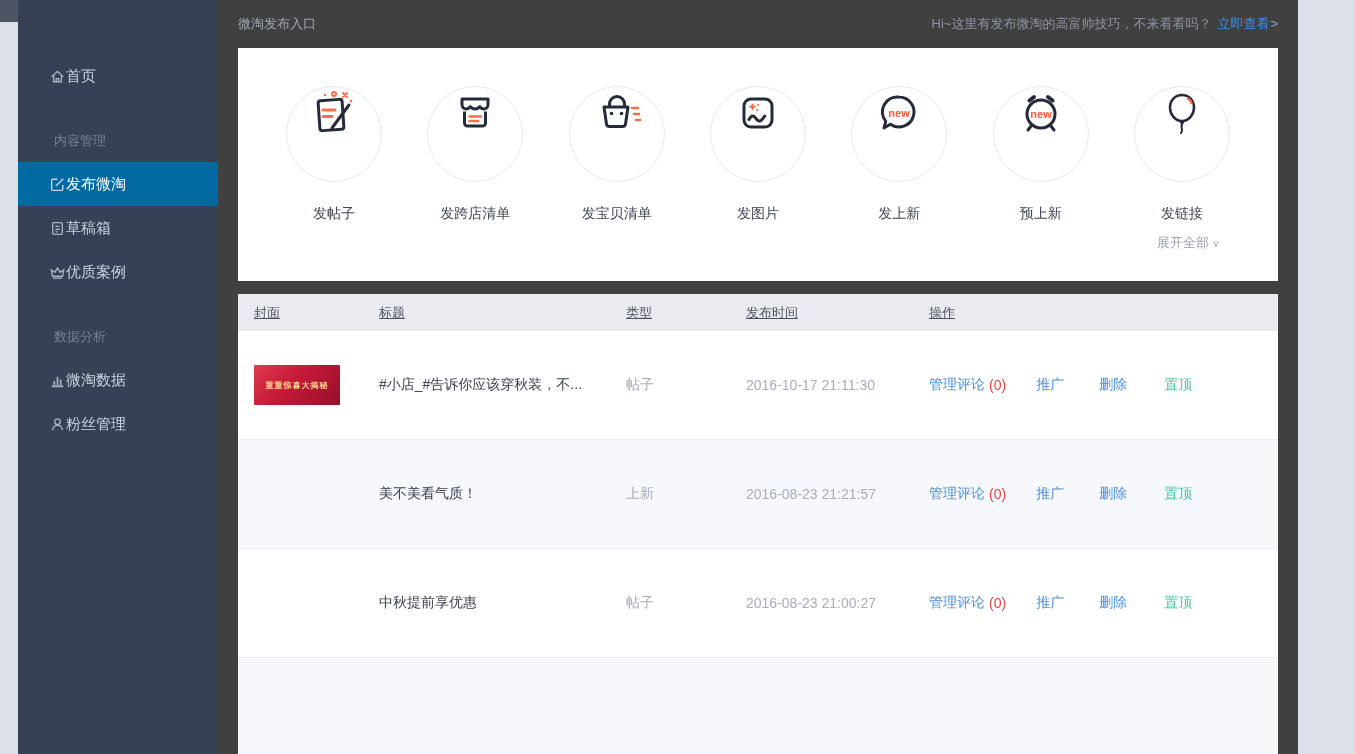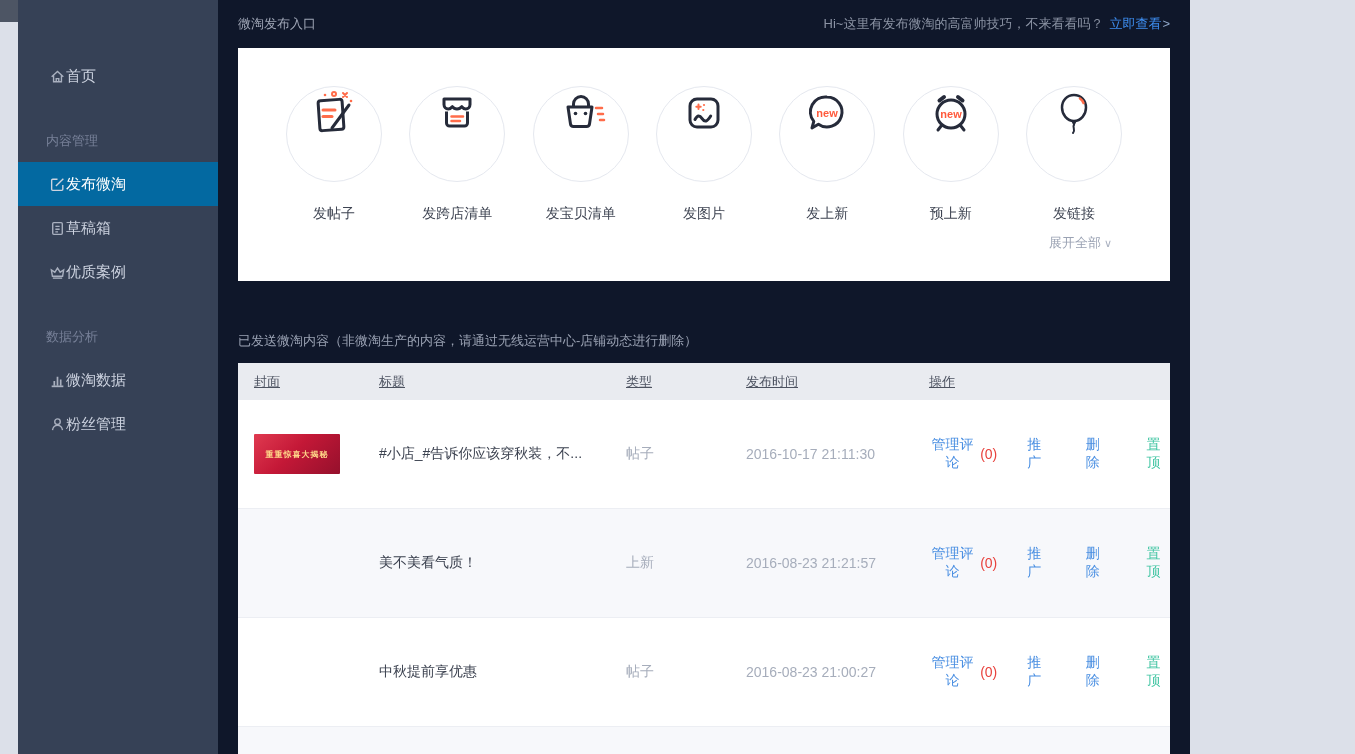--- a/index.html
+++ b/index.html
@@ -10,25 +10,25 @@
   
   .left-strip { width:18px; background:#dce0e9; }
   .left-strip .notch { height:22px; background:#4d5564; }
   .right-strip { width:57px; background:#dce0e9; }
 
   
   .sidebar { width:200px; background:#364156; padding-top:54px; flex-shrink:0; }
   .side-item { height:44px; display:flex; align-items:center; padding-left:31px; gap:0;
                color:#ccd2df; font-size:15px; cursor:pointer; }
   .side-item.active { background:#0369a1; color:#fff; }
-  .side-section { padding:34px 0 12px 28px; color:#778098; font-size:13px; }
+  .side-section { padding:34px 0 12px 36px; color:#778098; font-size:13px; }
   .side-ico { width:17px; height:17px; display:inline-flex; }
 
   
-  .main { width:972px; background:#0f172a; padding:0 20px; flex-shrink:0; }
+  .main { width:1080px; background:#404040; padding:0 20px; flex-shrink:0; }
 
   .topbar { display:flex; justify-content:space-between; align-items:center; margin-top:15px; height:18px; }
   .topbar-title { color:#9fa6b6; font-size:13px; }
   .promo { color:#8b93a4; font-size:13px; }
   .promo a { color:#3e8ef0; text-decoration:none; margin-left:6px; cursor:pointer;font-family:Liberation Serif, serif; }
   .promo .arrow { color:#8fa6c8; margin-left:1px; }
 
   .panel-entries { background:#fff; margin-top:15px; height:233px; padding:38px 46px 0; }
   .entries-row { display:flex; justify-content:space-between; }
   .entry { text-align:center; width:100px; cursor:pointer; }
@@ -239,21 +239,20 @@
           </div>
           <div class="entry-label">发链接</div>
         </div>
 
       </div>
       <div class="expand">
         <span>展开全部</span><span class="chev">∨</span>
       </div>
     </section>
 
-    <div class="sent-title">已发送微淘内容（非微淘生产的内容，请通过无线运营中心-店铺动态进行删除）</div>
 
     <section class="table">
       <div class="thead">
         <span class="c-cover">封面</span>
         <span class="c-title">标题</span>
         <span class="c-type">类型</span>
         <span class="c-time">发布时间</span>
         <span class="c-action">操作</span>
       </div>
 

